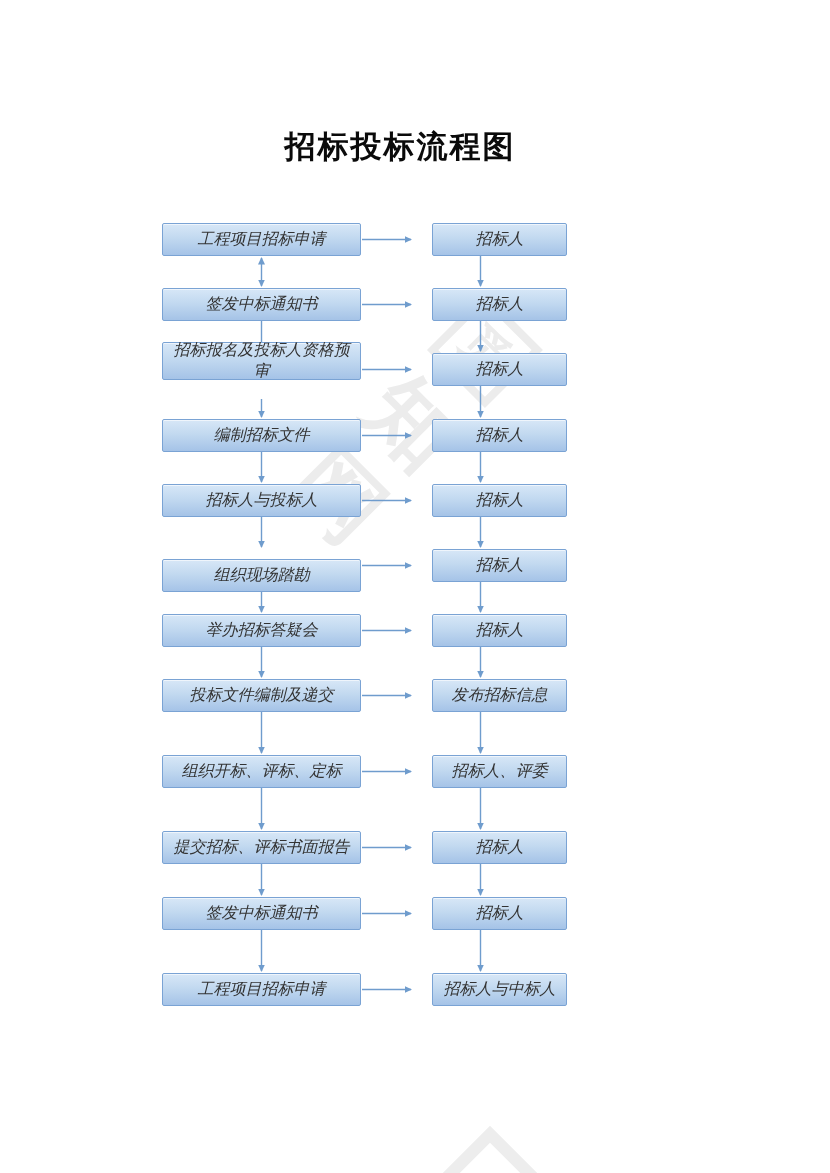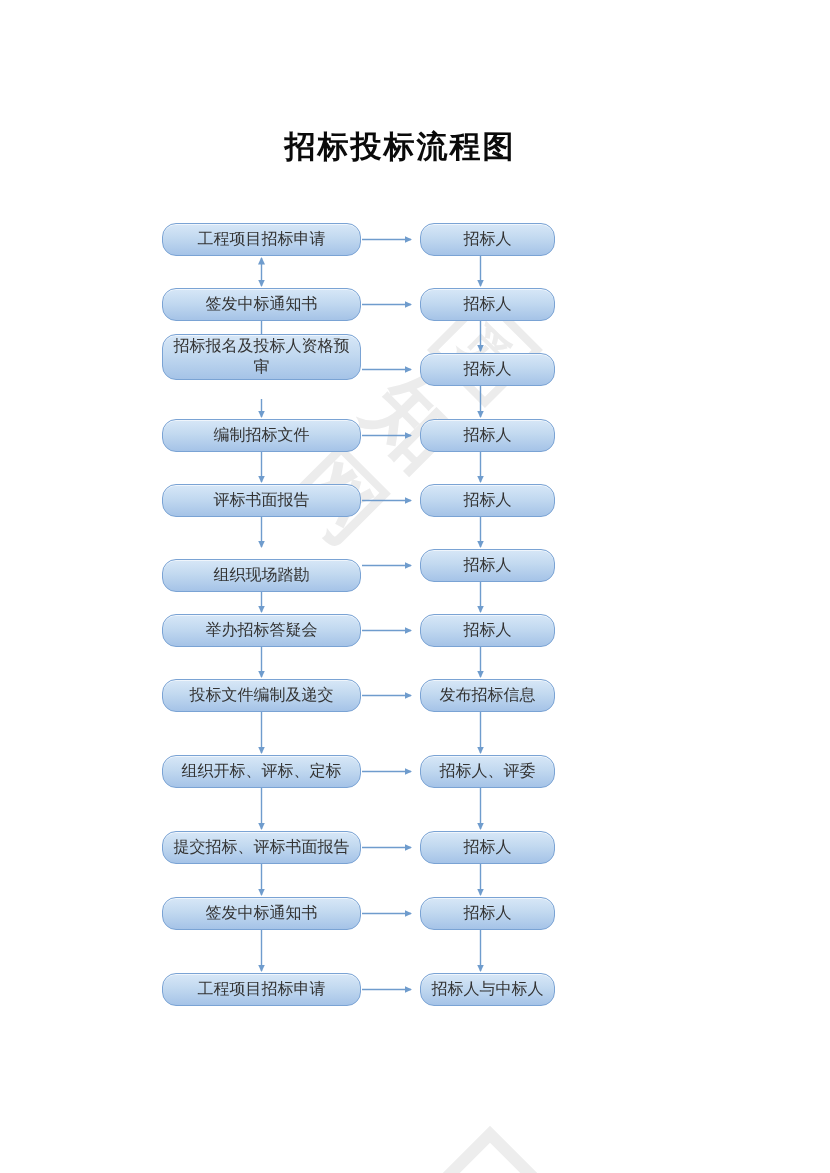--- a/index.html
+++ b/index.html
@@ -10,27 +10,27 @@
   }
   .flow-title {
     position:absolute; top:110px; left:0; width:800px;
     text-align:center; font-size:31px; font-weight:bold; color:#0a0a0a;
     letter-spacing:2px;
   }
   .box {
     position:absolute; box-sizing:border-box;
     display:flex; align-items:center; justify-content:center;
     text-align:center;
-    border:1px solid #7aa3d4; border-radius:14px;
+    border:1px solid #7aa3d4; border-radius:2px;
     background:linear-gradient(180deg,#d7e7f7 0%,#c2d9f0 45%,#a5c3e7 100%);
     box-shadow: inset 0 1px 0 rgba(255,255,255,0.6);
-    color:#333333; font-size:16px; line-height:1.3; padding:1px 4px;
+    color:#333333; font-size:16px; line-height:1.3; padding:1px 4px;font-style:italic;
   }
   .step-box  { left:162px; width:199px; height:33px; }
-  .actor-box { left:420px; width:135px; height:33px; }
+  .actor-box { left:432px; width:135px; height:33px; }
   .connectors { position:absolute; left:0; top:0; }
   .watermark {
     position:absolute; display:flex; flex-direction:column;
     align-items:center; gap:18px;
     transform:rotate(45deg); color:#ececec; pointer-events:none;
   }
   .wm-main { left:345px; top:262px; width:130px; height:294px; }
   .wm-logo {
     box-sizing:border-box; width:82px; height:82px;
     border:8px solid #ececec;
@@ -102,23 +102,23 @@
     <line x1="362" y1="614.5" x2="411" y2="614.5" stroke="#6f9ccd" stroke-width="1.4" marker-end="url(#ah)"></line>
     <line x1="362" y1="679.5" x2="411" y2="679.5" stroke="#6f9ccd" stroke-width="1.4" marker-end="url(#ah)"></line>
     <line x1="362" y1="755.5" x2="411" y2="755.5" stroke="#6f9ccd" stroke-width="1.4" marker-end="url(#ah)"></line>
     <line x1="362" y1="831.5" x2="411" y2="831.5" stroke="#6f9ccd" stroke-width="1.4" marker-end="url(#ah)"></line>
     <line x1="362" y1="897.5" x2="411" y2="897.5" stroke="#6f9ccd" stroke-width="1.4" marker-end="url(#ah)"></line>
     <line x1="362" y1="973.5" x2="411" y2="973.5" stroke="#6f9ccd" stroke-width="1.4" marker-end="url(#ah)"></line>
   </svg>
 
   <div class="box step-box" style="top:207px">工程项目招标申请</div>
   <div class="box step-box" style="top:272px">签发中标通知书</div>
-  <div class="box step-box" style="top:318px;height:46px">招标报名及投标人资格预审</div>
+  <div class="box step-box" style="top:326px;height:38px">招标报名及投标人资格预审</div>
   <div class="box step-box" style="top:403px">编制招标文件</div>
-  <div class="box step-box" style="top:468px">评标书面报告</div>
+  <div class="box step-box" style="top:468px">招标人与投标人</div>
   <div class="box step-box" style="top:543px">组织现场踏勘</div>
   <div class="box step-box" style="top:663px">投标文件编制及递交</div>
   <div class="box step-box" style="top:598px">举办招标答疑会</div>
   <div class="box step-box" style="top:739px">组织开标、评标、定标</div>
   <div class="box step-box" style="top:815px">提交招标、评标书面报告</div>
   <div class="box step-box" style="top:881px">签发中标通知书</div>
   <div class="box step-box" style="top:957px">工程项目招标申请</div>
 
   <div class="box actor-box" style="top:207px">招标人</div>
   <div class="box actor-box" style="top:272px">招标人</div>

